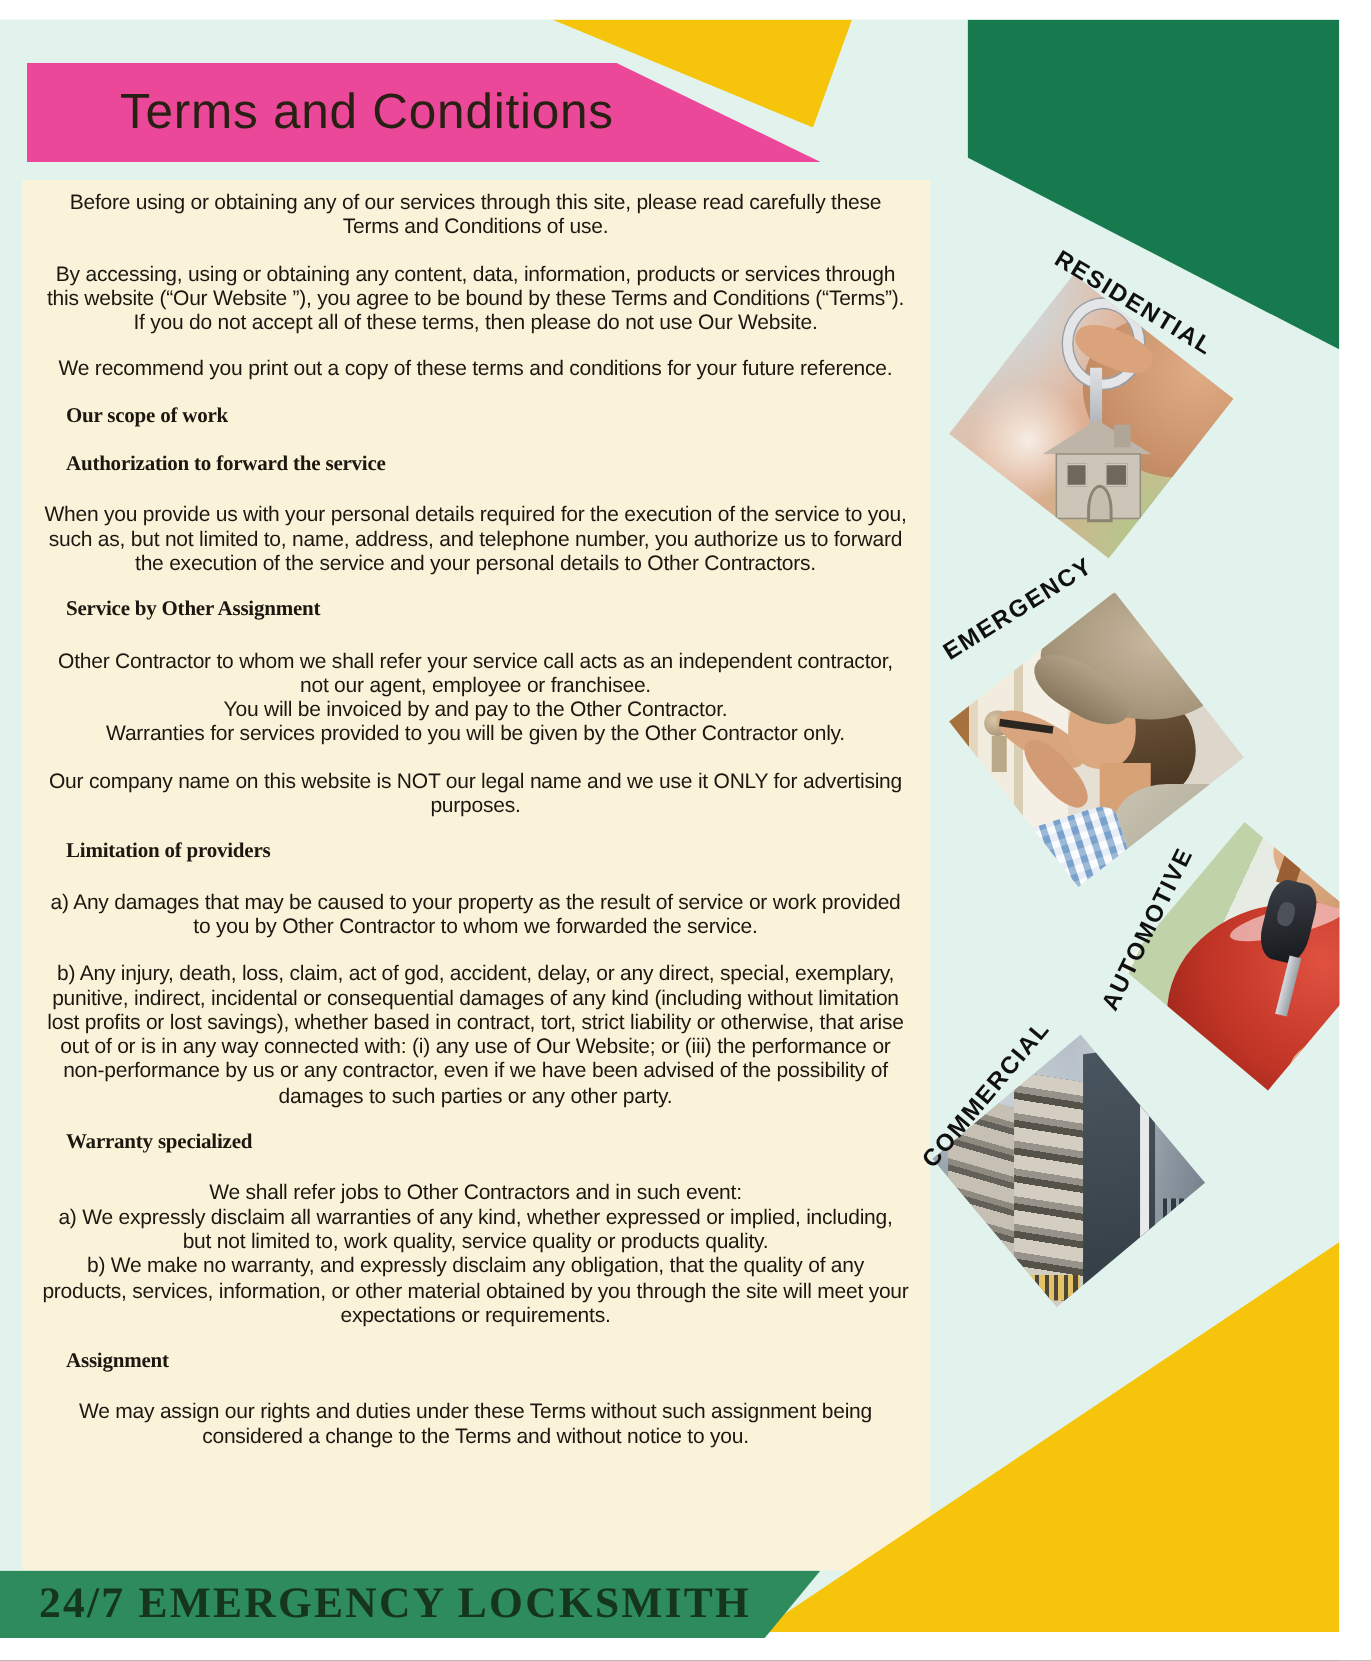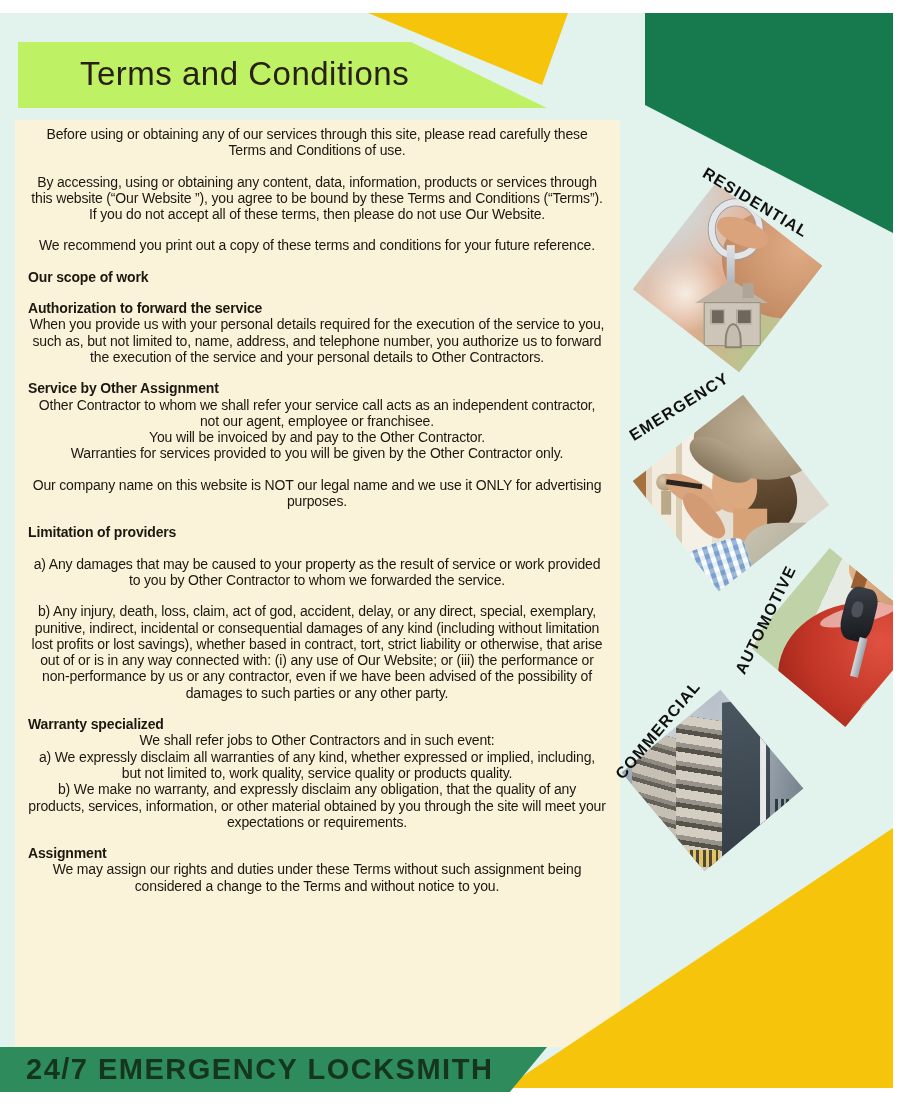--- a/index.html
+++ b/index.html
@@ -13,36 +13,36 @@
 
   
   .green-top{left:645px;top:13px;width:248px;height:220px;background:#177a4e;
              clip-path:polygon(0 0,100% 0,100% 100%,0 41.8%);z-index:2;}
   .yellow-wedge-top{left:368px;top:13px;width:200px;height:72px;background:#f6c50b;
              clip-path:polygon(0 0,100% 0,87% 100%);z-index:2;}
   .yellow-tri-bottom{left:505px;top:828px;width:388px;height:260px;background:#f6c50b;
              clip-path:polygon(100% 0,100% 100%,0 100%);z-index:2;}
 
   
-  .title-banner{left:18px;top:42px;width:529px;height:66px;background:#bef264;
+  .title-banner{left:18px;top:42px;width:529px;height:66px;background:#ec4899;
              clip-path:polygon(0 0,74.3% 0,100% 100%,0 100%);z-index:3;}
   .title-banner h1{margin:0;padding-left:62px;line-height:64px;font-size:33px;font-weight:400;
              color:#292014;letter-spacing:.5px;}
 
   
   .green-banner{left:0;top:1047px;width:547px;height:45px;background:#2e8b5b;
              clip-path:polygon(0 0,100% 0,93.2% 100%,0 100%);z-index:3;}
   .green-banner .txt{margin:0;padding-left:26px;line-height:45px;font-size:29px;font-weight:bold;
-             color:#15351c;letter-spacing:1.5px;white-space:nowrap;}
+             color:#15351c;letter-spacing:1.5px;white-space:nowrap;font-family:Liberation Serif, serif;}
 
   
   .terms{left:28px;top:126px;width:578px;color:#1c1710;font-size:14px;line-height:16.3px;
          letter-spacing:-.15px;z-index:3;}
   .terms .sec{margin-bottom:15px;}
-  .terms h3{margin:0;font-size:inherit;line-height:inherit;font-weight:bold;}
+  .terms h3{margin:16px;font-size:inherit;line-height:inherit;font-weight:bold;font-family:Liberation Serif, serif;}
   .terms p{margin:0;white-space:pre-line;text-align:center;}
 
   
   .diamond{position:absolute;overflow:hidden;z-index:4;}
   .diamond .ph{position:absolute;left:-21%;top:-21%;width:142%;height:142%;}
   .d1{left:660px;top:210px;width:135px;height:135px;transform:rotate(38deg);}
   .d1 .ph{transform:rotate(-38deg);}
   .d2{left:661px;top:423px;width:140px;height:140px;transform:rotate(-38deg);}
   .d2 .ph{transform:rotate(38deg);}
   .d3{left:774px;top:574px;width:127px;height:127px;transform:rotate(-50deg);}

